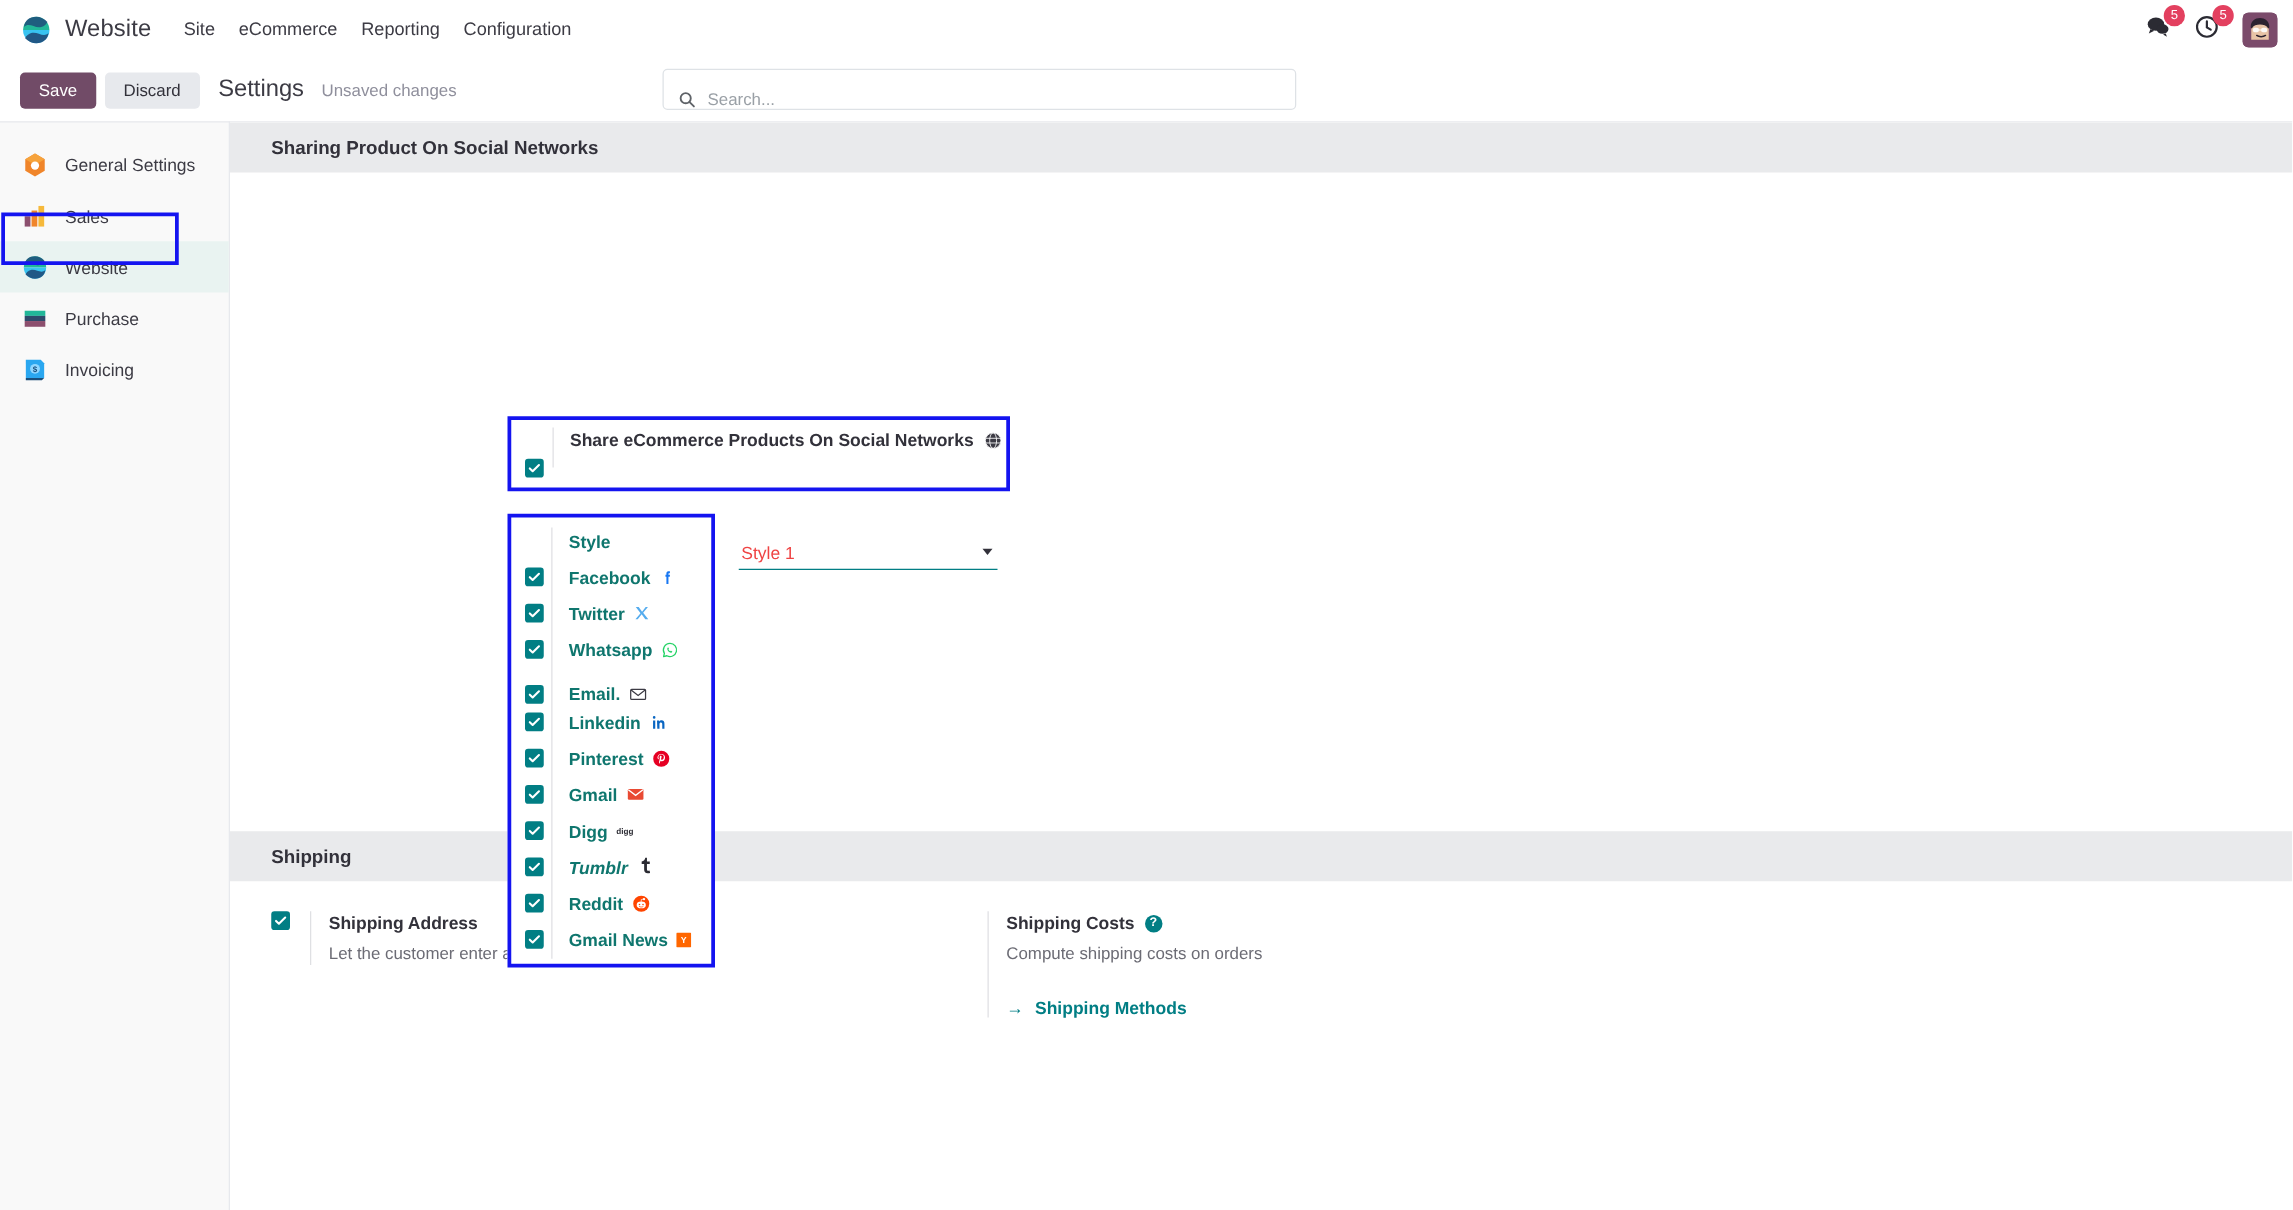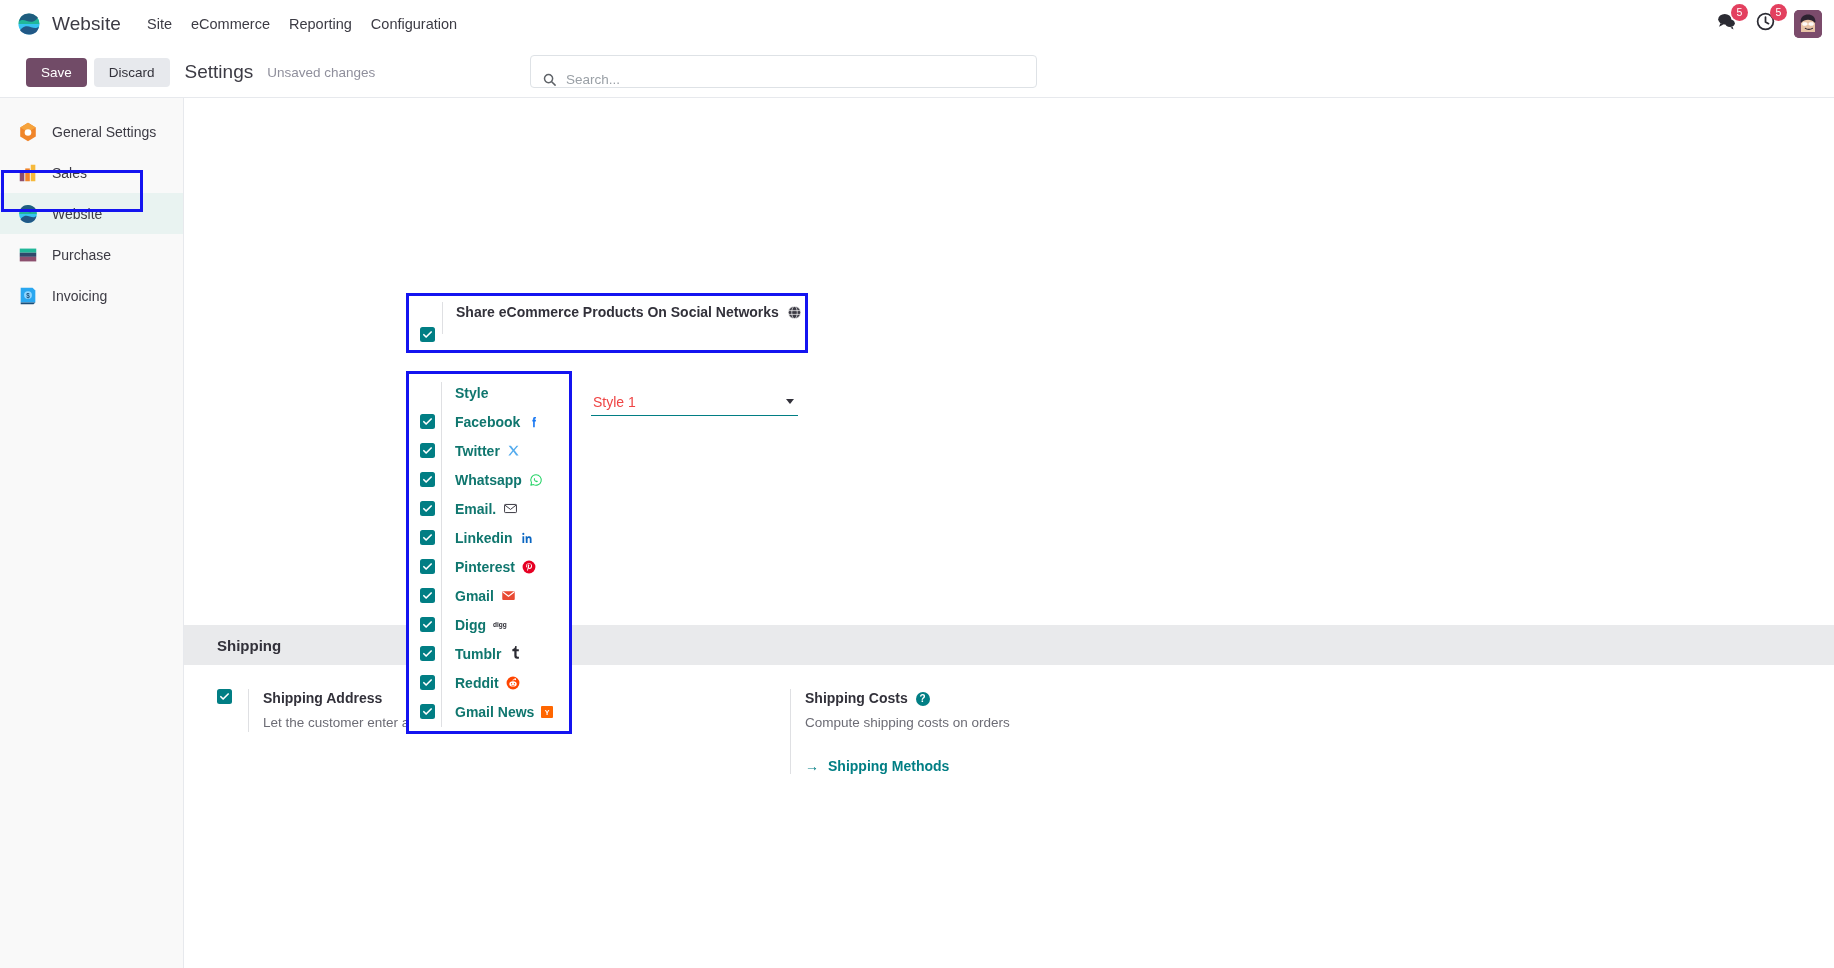--- a/index.html
+++ b/index.html
@@ -49,21 +49,21 @@
   }
   .avatar {
     width: 28px; height: 28px; border-radius: 5px;
     background: #7b4b6b; overflow: hidden; cursor: pointer;
     display: block;
   }
 
   
   .control-panel {
     height: 50px; display: flex; align-items: center;
-    padding: 0 26px; background: #ffffff; position: relative;
+    padding: 0 16px; background: #ffffff; position: relative;
   }
   .btn {
     font-size: 13.5px; border: 0; cursor: pointer;
     padding: 7px 15px; border-radius: 4px;
     font-family: inherit;
   }
   .btn-save { background: #714b67; color: #fff; margin-right: 7px; }
   .btn-discard { background: #e7e9ed; color: #32313a; }
   .cp-title {
     font-size: 19px; color: #3c3b44; margin-left: 15px; white-space: nowrap;
@@ -347,20 +347,21 @@
         </svg>
       </span>
       <span>Invoicing</span>
     </div>
 
     <div class="highlight-box" style="left:1px; top:72px; width:142px; height:42px;"></div>
   </div>
 
   <div class="main">
 
+    <div class="section-header">Sharing Product On Social Networks</div>
 
     <div style="position:relative; height:527px;">
 
       <div class="share-card">
         <div class="inner">
           <div class="share-divider"></div>
           <div class="share-label">
             <span>Share eCommerce Products On Social Networks</span>
             <span class="ico-inline">
               <svg width="15" height="15" viewBox="0 0 24 24">
@@ -429,21 +430,21 @@
               <span>Whatsapp</span>
               <span class="ico-inline">
                 <svg width="14" height="14" viewBox="0 0 24 24" fill="none" stroke="#25d366" stroke-width="1.8">
                   <path d="M12 3a9 9 0 0 0-7.7 13.7L3.2 21l4.5-1.1A9 9 0 1 0 12 3z" stroke-linejoin="round"></path>
                   <path d="M9 8.4c.3-.1.6 0 .8.4l.7 1.3c.1.3 0 .5-.2.7l-.5.5c.5 1.1 1.4 1.9 2.4 2.4l.5-.5c.2-.2.5-.3.7-.2l1.3.7c.3.2.5.5.4.8-.2.8-1 1.3-1.9 1.2-2.4-.3-4.7-2.6-5-5-.1-.9.3-1.6 1-2.3z" fill="#25d366" stroke="none"></path>
                 </svg>
               </span>
             </span>
           </div>
 
-          <div class="social-row" style="top:120px;">
+          <div class="social-row" style="top:120px;align-items:flex-end;">
             <div class="cb">
               <svg width="11" height="11" viewBox="0 0 24 24" fill="none" stroke="#fff" stroke-width="3.6" stroke-linecap="round" stroke-linejoin="round">
                   <path d="M4 12.5l5 5L20 6.5"></path>
                 </svg>
             </div>
             <span class="social-name">
               <span>Email.</span>
               <span class="ico-inline">
                 <svg width="15" height="15" viewBox="0 0 24 24" fill="none" stroke="#3c3b44" stroke-width="1.6">
                   <rect x="2.5" y="5.5" width="19" height="13" rx="1.2"></rect>
@@ -512,21 +513,21 @@
             <span class="social-name">
               <span>Digg</span>
               <span class="ico-inline">
                 <svg width="20" height="11" viewBox="0 0 40 20">
                   <text x="0" y="15" font-family="Liberation Sans, sans-serif" font-size="13" font-weight="bold" fill="#2b2b33">digg</text>
                 </svg>
               </span>
             </span>
           </div>
 
-          <div class="social-row" style="top:265px;">
+          <div class="social-row" style="top:265px;font-style:italic;">
             <div class="cb">
               <svg width="11" height="11" viewBox="0 0 24 24" fill="none" stroke="#fff" stroke-width="3.6" stroke-linecap="round" stroke-linejoin="round">
                   <path d="M4 12.5l5 5L20 6.5"></path>
                 </svg>
             </div>
             <span class="social-name">
               <span>Tumblr</span>
               <span class="ico-inline">
                 <svg width="11" height="15" viewBox="0 0 16 22">
                     <path d="M10.6 0c-.4 2.6-1.8 4.3-4.3 4.6v3h2.9v6.6c0 2.7 1.2 4.4 4.3 4.4 1.2 0 2.3-.2 2.8-.5l-.8-2.8c-.4.2-.9.3-1.4.3-1.1 0-1.6-.6-1.6-1.9V7.6h3.3v-3h-3.3V0z" fill="#2b2b33"></path>

